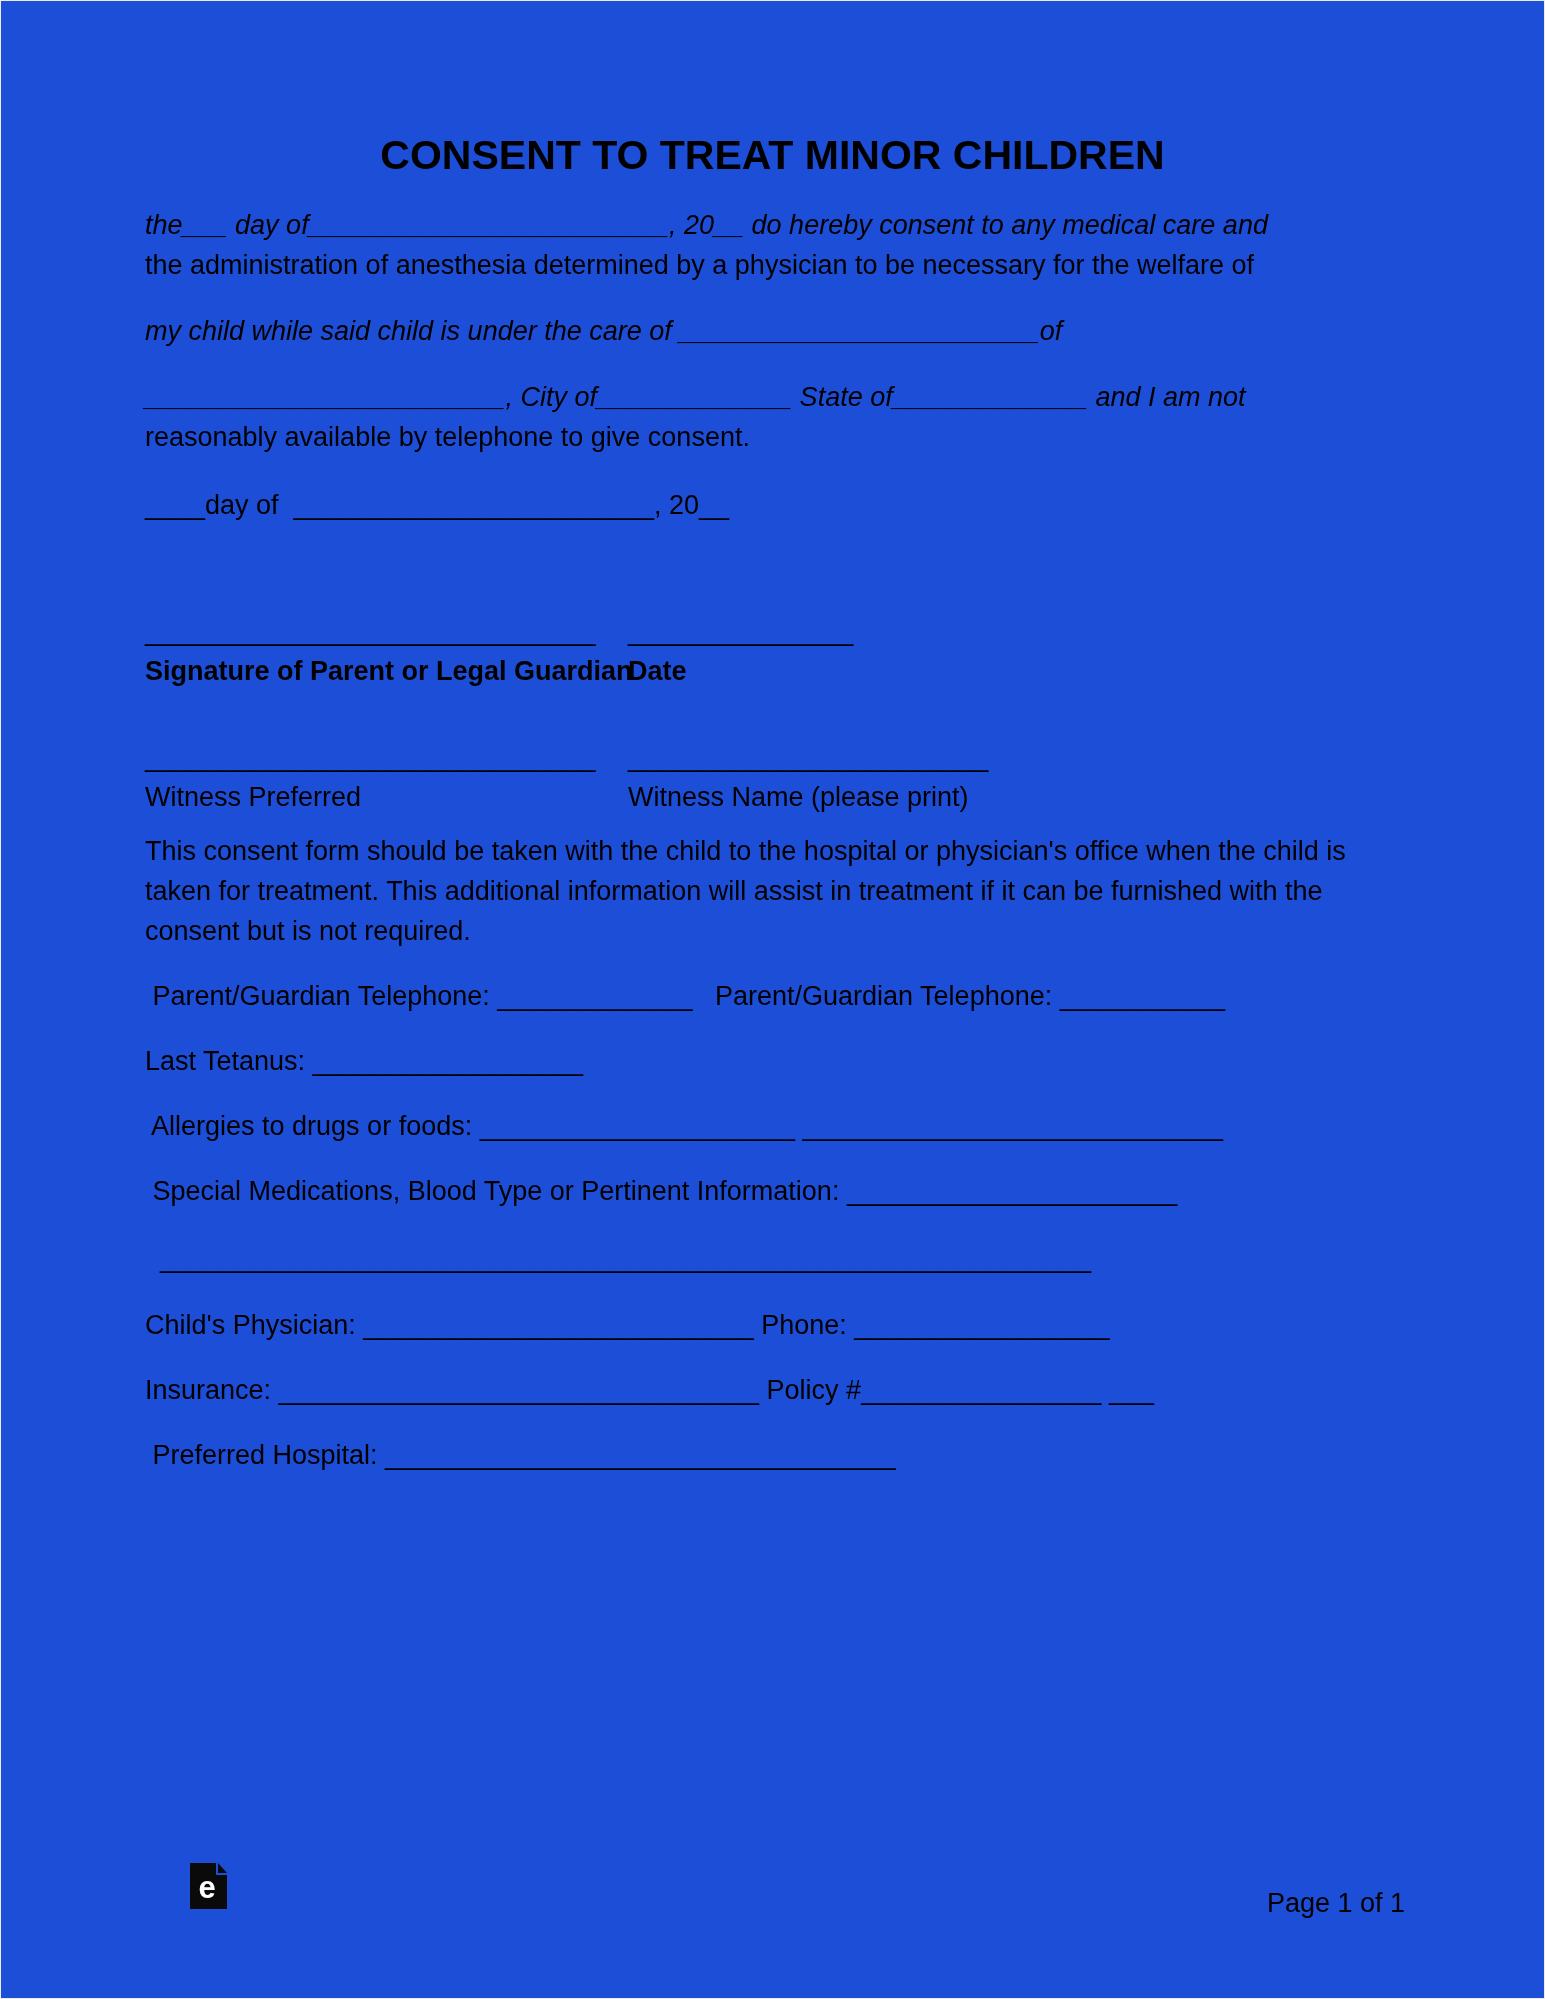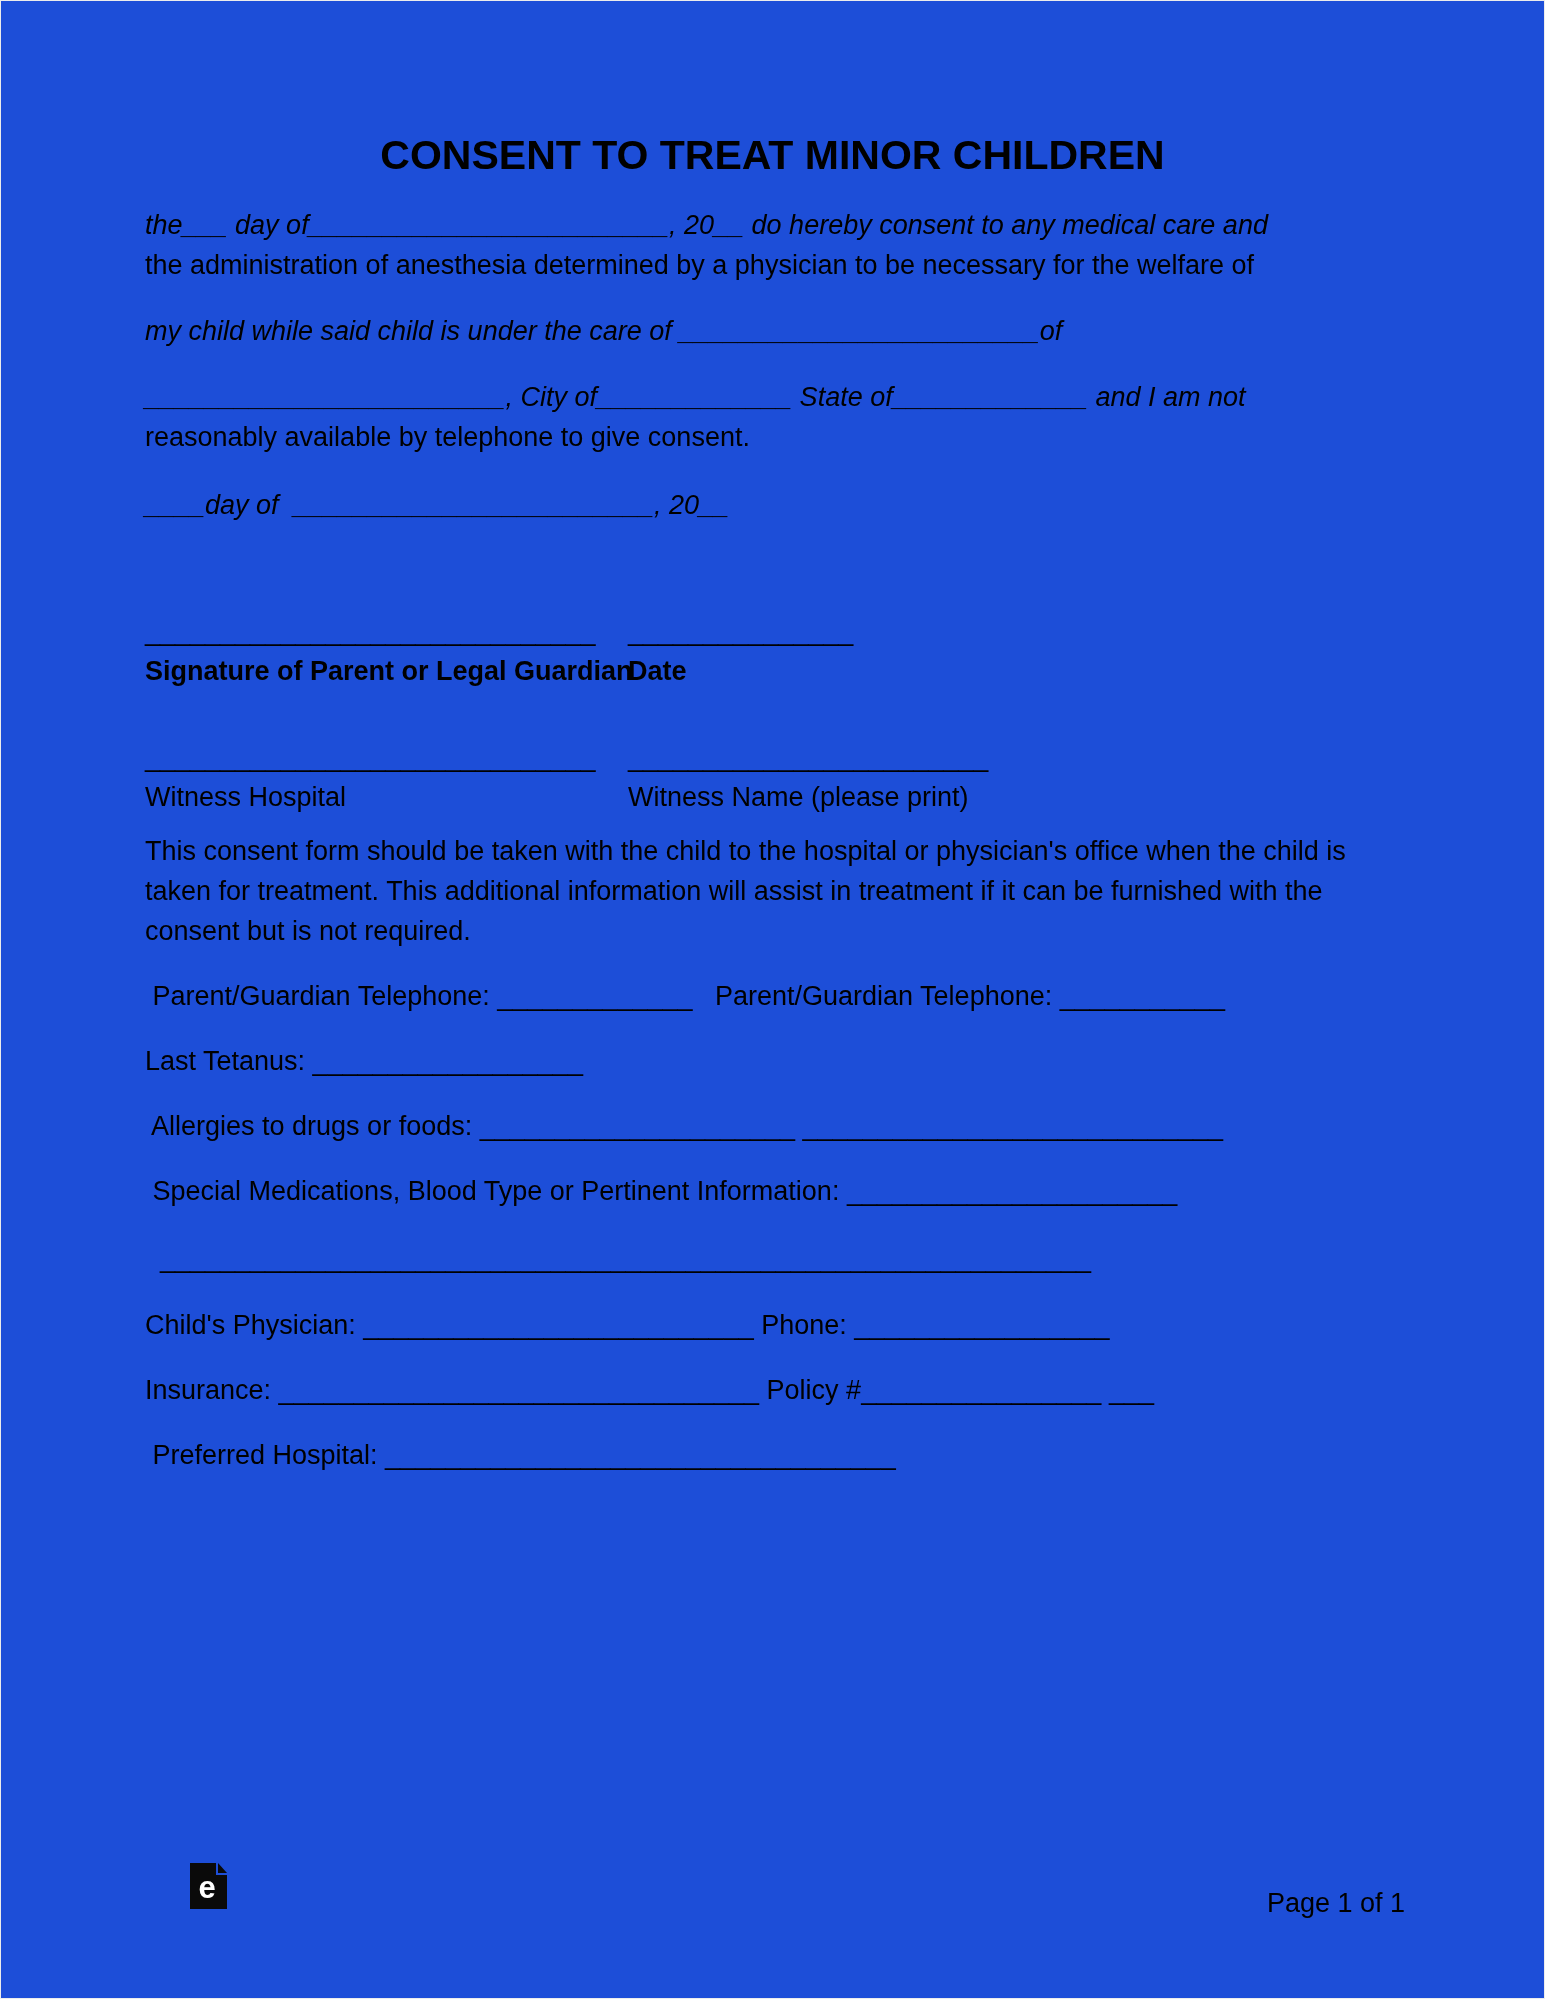--- a/index.html
+++ b/index.html
@@ -24,21 +24,21 @@
   }
   .line {
     font-size: 27px;
     line-height: 40px;
     white-space: pre;
   }
   .mt-first { margin-top: 126px; }
   .mt-lg    { margin-top: 26px; font-style: italic; }
   .mt-md    { margin-top: 25px; }
   .mt-sm    { margin-top: 12px; }
-  .mt-para  { margin-top: 28px; font-style: italic; }
+  .mt-para  { margin-top: 28px; }
   .mt-sig   { margin-top: 86px; }
   .mt-wit   { margin-top: 46px; }
   .mt-info  { margin-top: 27px; }
   .wrap-para {
     font-size: 27px;
     line-height: 40px;
     white-space: normal;
     width: 1252px;
     margin-top: 14px;
   }
@@ -80,21 +80,21 @@
     <div class="line two-col">
       <span class="col-left bold">Signature of Parent or Legal Guardian</span>
       <span class="bold">Date</span>
     </div>
 
     <div class="line two-col mt-wit">
       <span class="col-left">______________________________</span>
       <span>________________________</span>
     </div>
     <div class="line two-col">
-      <span class="col-left">Witness Hospital</span>
+      <span class="col-left">Witness Preferred</span>
       <span>Witness Name (please print)</span>
     </div>
 
     <div class="wrap-para">This consent form should be taken with the child to the hospital or physician's office when the child is taken for treatment. This additional information will assist in treatment if it can be furnished with the consent but is not required.</div>
 
     <div class="line mt-md"> Parent/Guardian Telephone: _____________   Parent/Guardian Telephone: ___________</div>
     <div class="line mt-md">Last Tetanus: __________________</div>
     <div class="line mt-md"> Allergies to drugs or foods: _____________________ ____________________________</div>
     <div class="line mt-md"> Special Medications, Blood Type or Pertinent Information: ______________________</div>
     <div class="line mt-info">  ______________________________________________________________</div>

